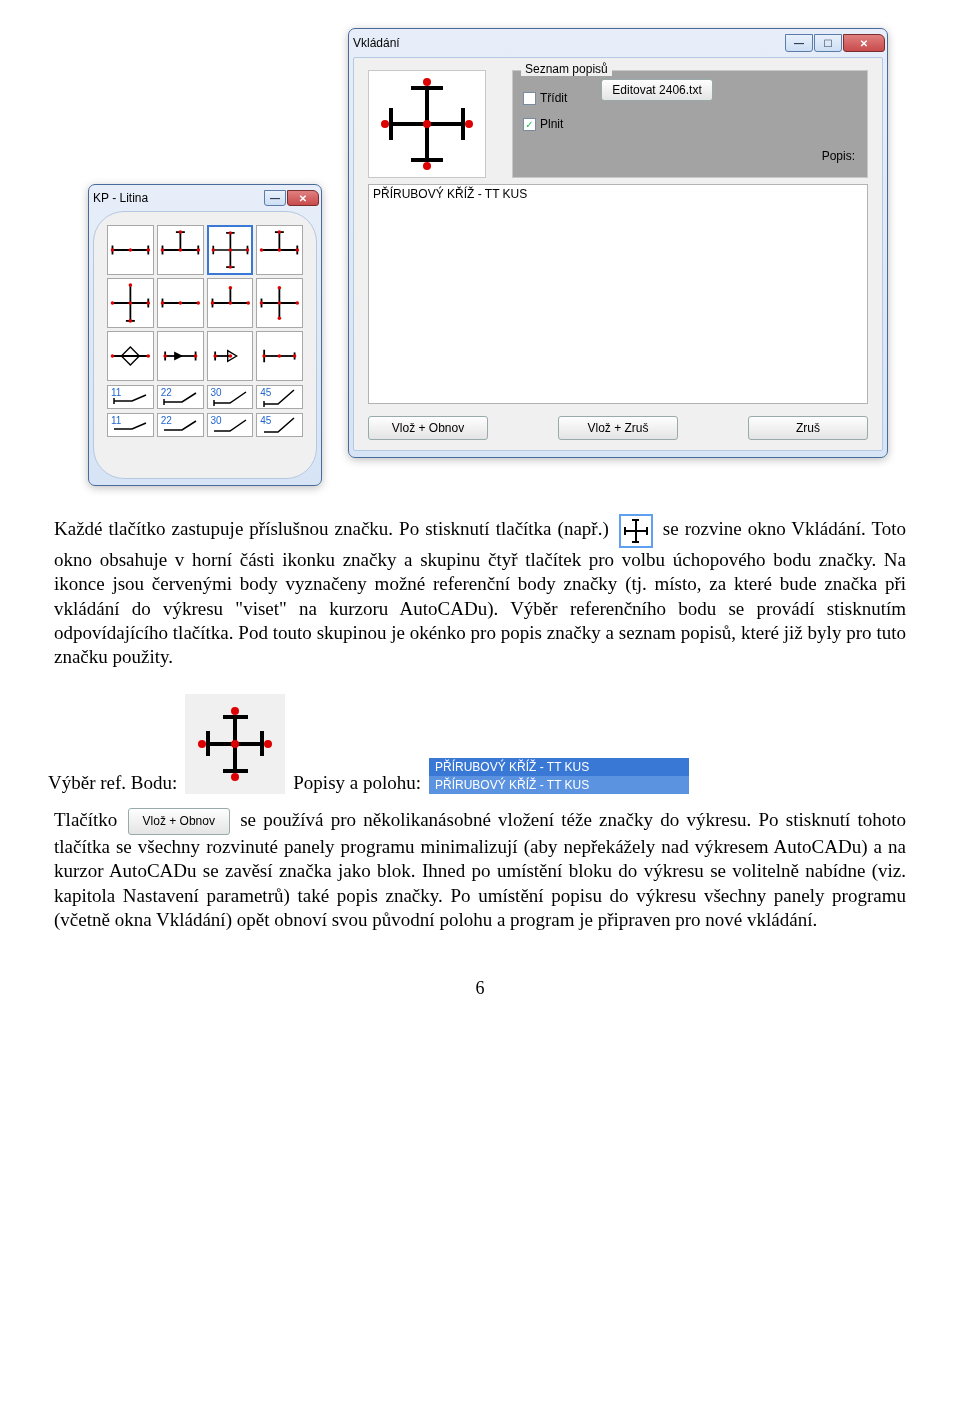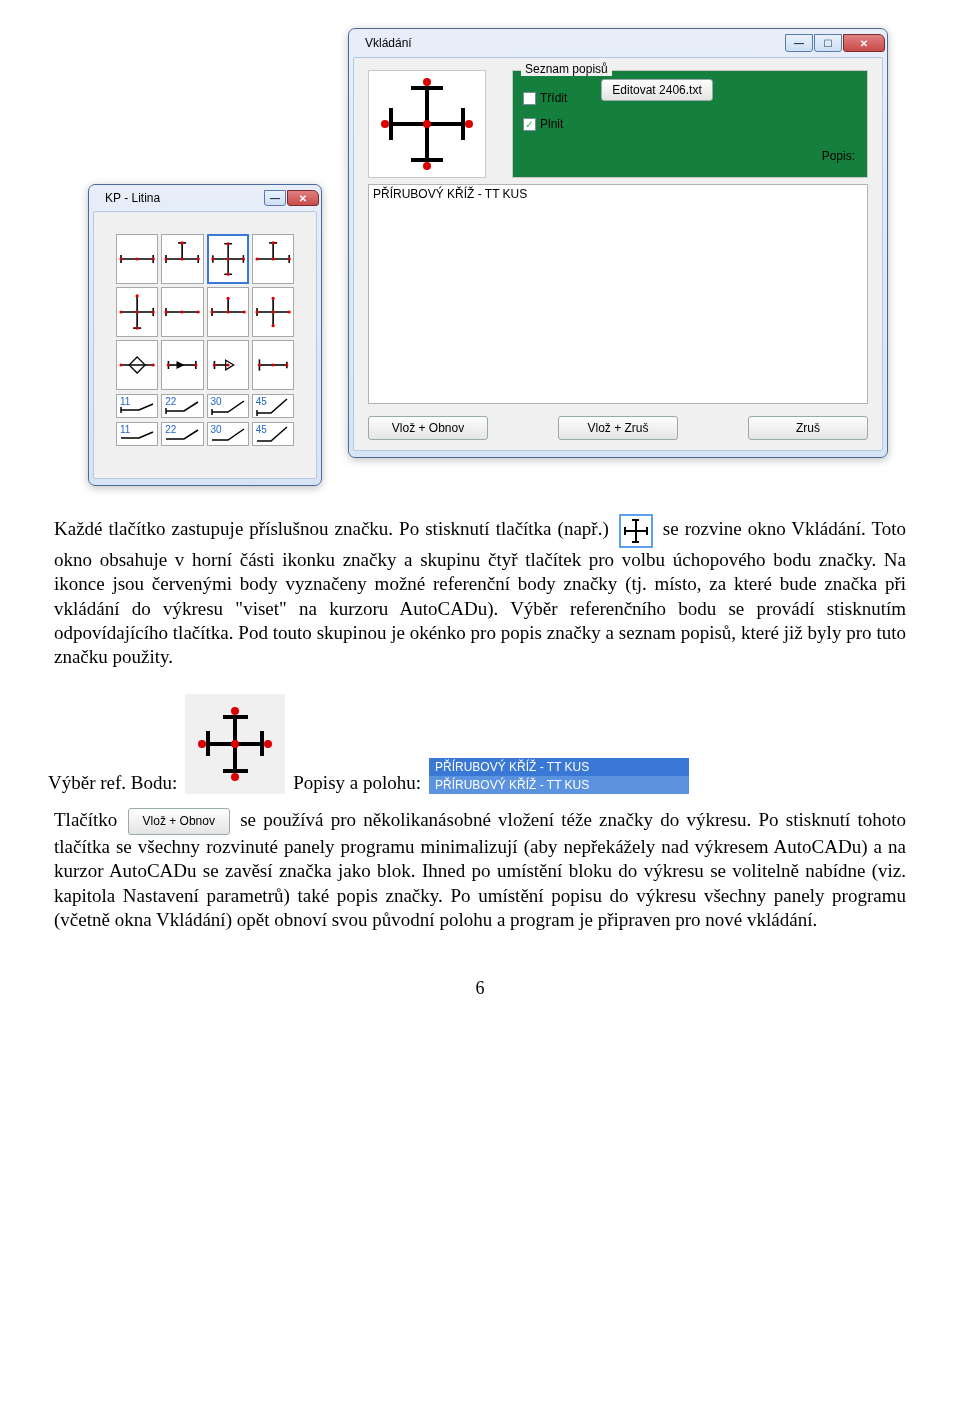--- a/index.html
+++ b/index.html
@@ -32,21 +32,21 @@
     background: linear-gradient(#e7eef9, #d6e4f5);
     border: 1px solid #4a6a9a;
     box-shadow: 0 2px 8px rgba(0,0,0,0.25);
     font-family: "Segoe UI", Tahoma, sans-serif;
     font-size: 12px;
   }
   .titlebar {
     height: 28px;
     display: flex;
     align-items: center;
-    padding: 0 2px 0 16px;
+    padding: 0 2px 0 4px;
     color: #000;
     position: relative;
   }
   .titlebar .title-text { flex: 1; }
   .titlebar .win-controls {
     display: flex;
     gap: 1px;
   }
   .win-btn {
     width: 28px; height: 18px;
@@ -111,21 +111,21 @@
   .refpoint-shape .dot-red.c { top:50%; left:50%; transform:translate(-50%,-50%);}
   .refpoint-shape .dot-red.t { top:-2px; left:50%; transform:translateX(-50%);}
   .refpoint-shape .dot-red.b { bottom:-2px; left:50%; transform:translateX(-50%);}
   .refpoint-shape .dot-red.l { left:-2px; top:50%; transform:translateY(-50%);}
   .refpoint-shape .dot-red.r { right:-2px; top:50%; transform:translateY(-50%);}
   .seznam-group {
     border:1px solid #c8c8c8;
     padding: 8px 10px 10px 10px;
     flex:1;
     position:relative;
-    background:#15803d;
+    background:#a3a3a3;
   }
   .seznam-group .legend {
     position:absolute; top:-9px; left:8px; background:#f0f0f0; padding:0 4px; font-size:12px;
   }
   .chk-row { display:flex; align-items:center; gap:4px; margin:12px 0; }
   .chk { width:13px; height:13px; border:1px solid #7a8aa0; background:#fff; display:flex; align-items:center; justify-content:center; font-size:10px; color:#2b5; }
   .editbtn {
     display:inline-block; padding:3px 10px; border:1px solid #9aa; background:linear-gradient(#fefefe,#e4e4e4);
     border-radius:3px; font-size:12px; margin-left: 22px; cursor:pointer;
   }
@@ -141,21 +141,21 @@
     max-width:120px;
   }
   .std-btn:first-child{margin-left:0;} .std-btn:last-child{margin-right:0;}
 
   
   .kp {
     left: 40px; top: 164px;
     width: 234px; height: 302px;
   }
   .kp .titlebar { height:26px; }
-  .kp .window-body { height:268px; padding:22px; background:#f0f0f0; }
+  .kp .window-body { height:268px; padding:13px; background:#f0f0f0;border-radius:31px; }
   .kp .win-controls .win-btn { width:22px; height:16px; }
   .kp .win-controls .win-btn.close { width:32px; }
   .grid {
     display:grid;
     grid-template-columns: repeat(4, 1fr);
     grid-auto-rows: 50px;
     gap:3px;
   }
   .pal {
     border:1px solid #a8a8a8; background:#fff;

